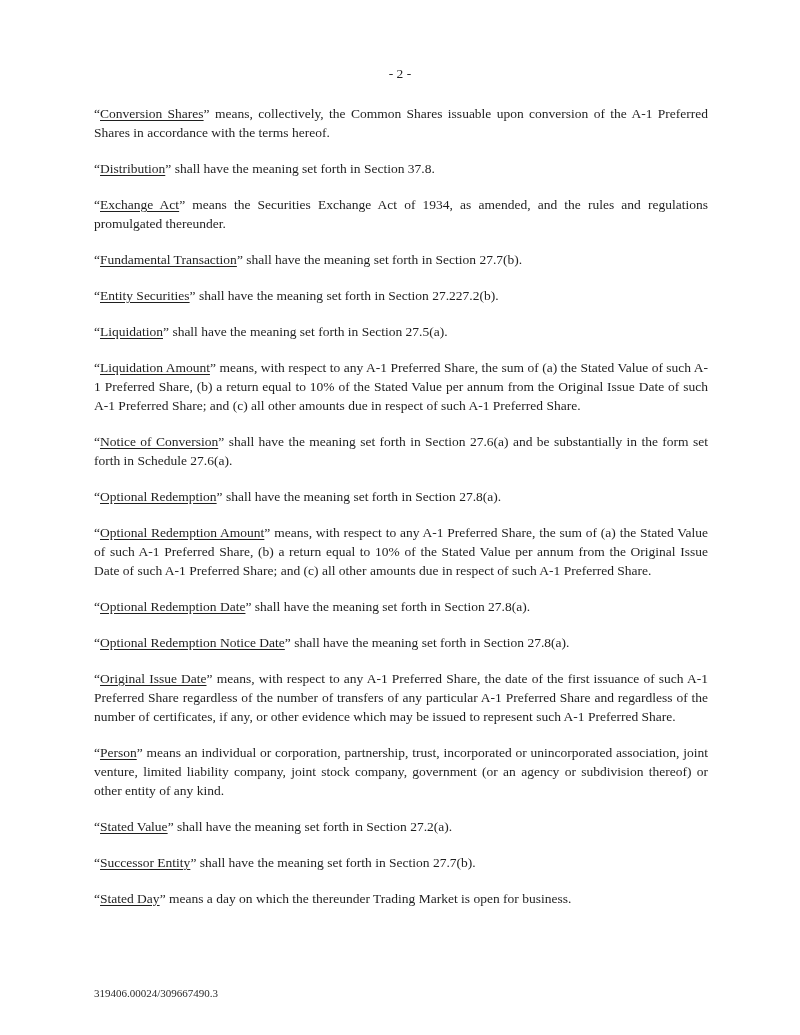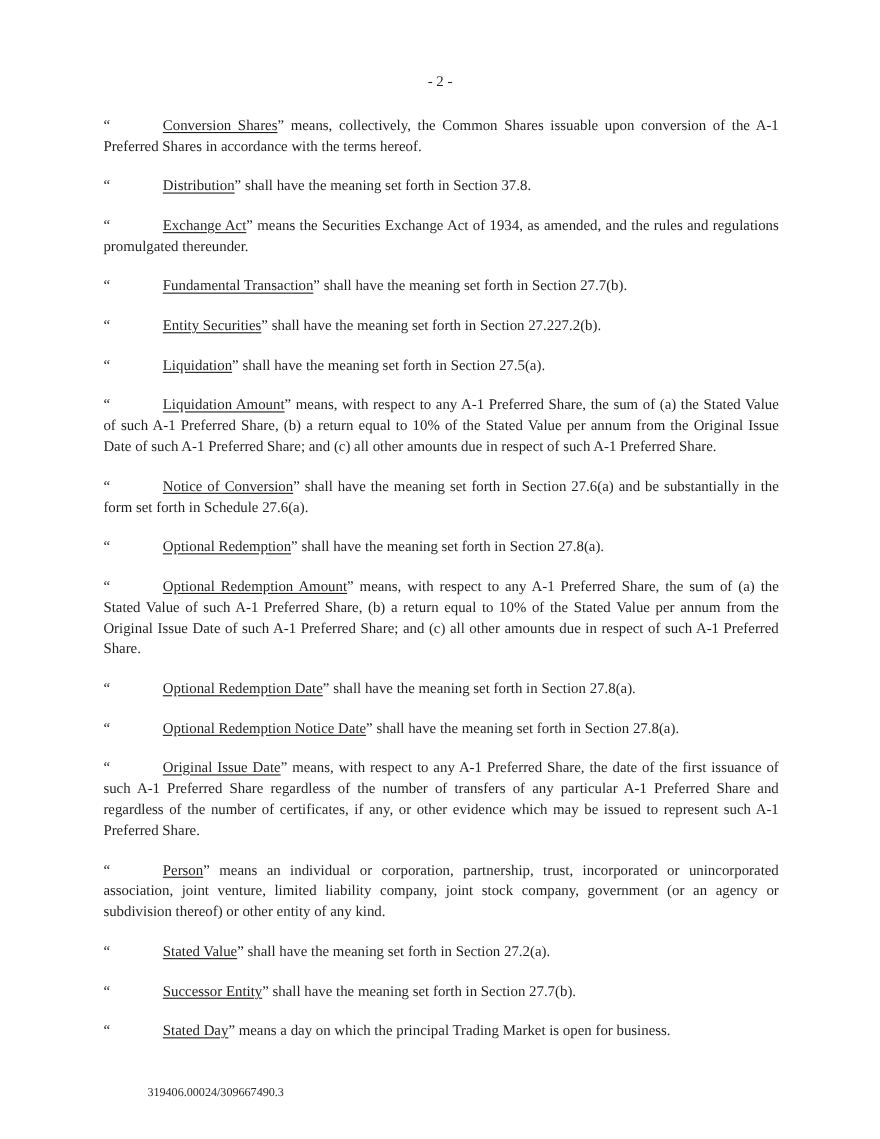--- a/index.html
+++ b/index.html
@@ -34,30 +34,28 @@
     line-height: 19px;
     text-align: justify;
   }
   p.def {
     margin: 0 0 17px 0;
     padding: 0;
   }
   .term {
     text-decoration: underline;
     text-underline-offset: 2px;
-    margin-left: 48px;
   }
   .doc-footer {
     position: absolute;
     left: 94px;
     top: 986px;
     font-size: 11px;
     line-height: 14px;
     color: #2a2a2a;
-    margin-left: 40px;
   }
 </style>
 </head>
 <body>
 
 <div class="page">
   <div class="page-number">- 2 -</div>
 
   <div class="content">
   <p class="def"><span class="q">“</span><span class="term">Conversion Shares</span><span class="q">”</span><span class="body-text"> means, collectively, the Common Shares issuable upon conversion of the A-1 Preferred Shares in accordance with the terms hereof.</span></p>
@@ -85,17 +83,17 @@
   <p class="def"><span class="q">“</span><span class="term">Optional Redemption Notice Date</span><span class="q">”</span><span class="body-text"> shall have the meaning set forth in Section 27.8(a).</span></p>
 
   <p class="def"><span class="q">“</span><span class="term">Original Issue Date</span><span class="q">”</span><span class="body-text"> means, with respect to any A-1 Preferred Share, the date of the first issuance of such A-1 Preferred Share regardless of the number of transfers of any particular A-1 Preferred Share and regardless of the number of certificates, if any, or other evidence which may be issued to represent such A-1 Preferred Share.</span></p>
 
   <p class="def"><span class="q">“</span><span class="term">Person</span><span class="q">”</span><span class="body-text"> means an individual or corporation, partnership, trust, incorporated or unincorporated association, joint venture, limited liability company, joint stock company, government (or an agency or subdivision thereof) or other entity of any kind.</span></p>
 
   <p class="def"><span class="q">“</span><span class="term">Stated Value</span><span class="q">”</span><span class="body-text"> shall have the meaning set forth in Section 27.2(a).</span></p>
 
   <p class="def"><span class="q">“</span><span class="term">Successor Entity</span><span class="q">”</span><span class="body-text"> shall have the meaning set forth in Section 27.7(b).</span></p>
 
-  <p class="def"><span class="q">“</span><span class="term">Stated Day</span><span class="q">”</span><span class="body-text"> means a day on which the principal Trading Market is open for business.</span></p>
+  <p class="def"><span class="q">“</span><span class="term">Stated Day</span><span class="q">”</span><span class="body-text"> means a day on which the thereunder Trading Market is open for business.</span></p>
 </div>
 
   <div class="doc-footer">319406.00024/309667490.3</div>
 </div>
 
 </body></html>

